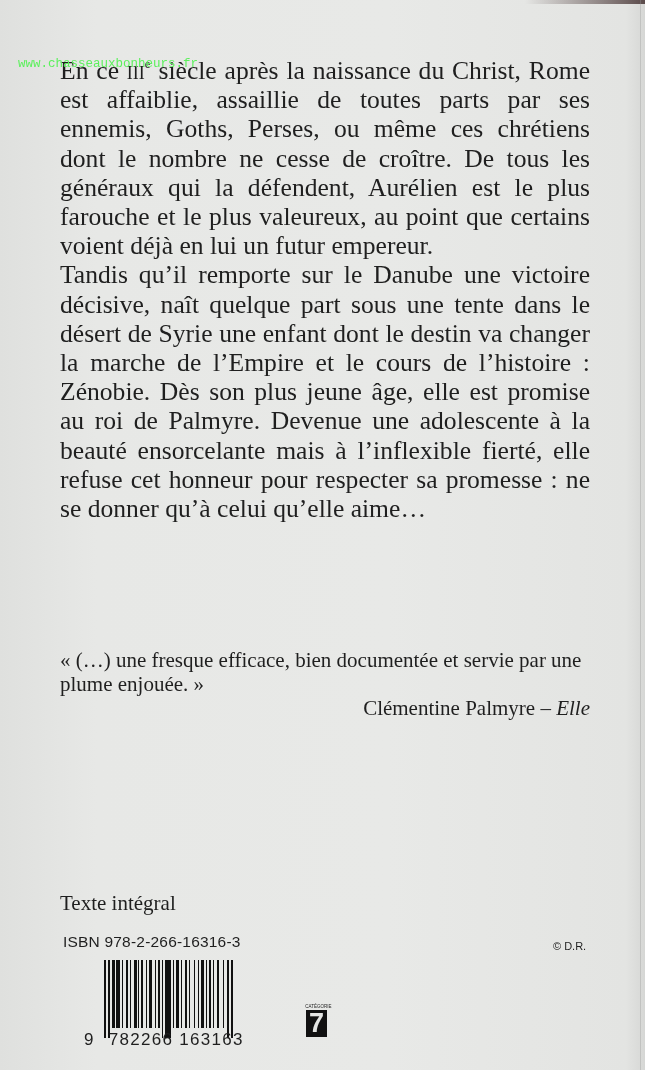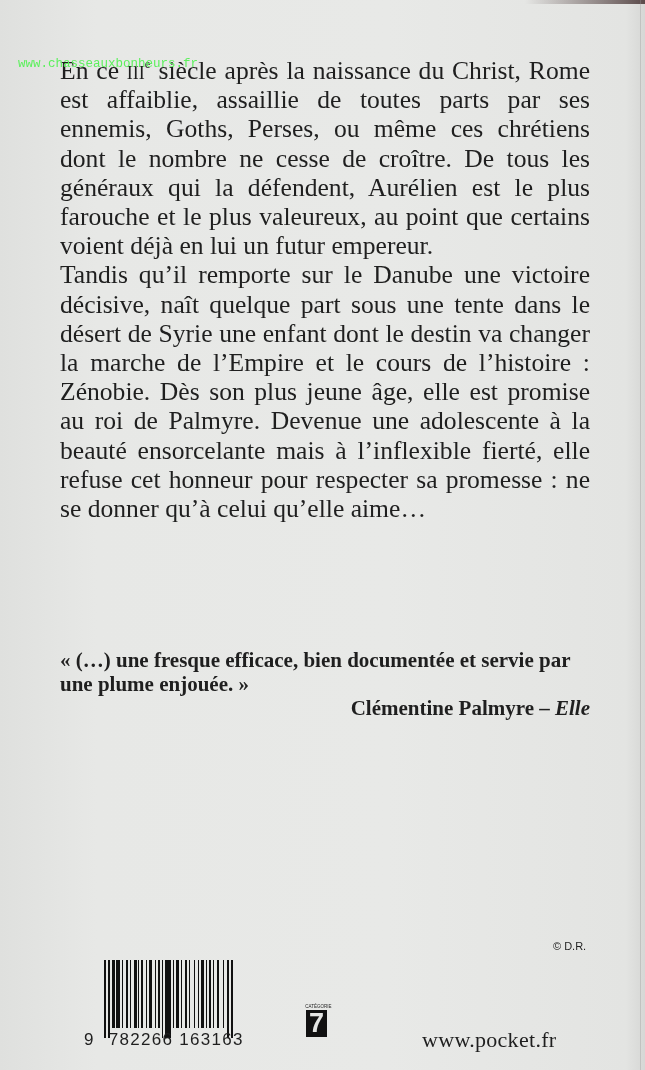--- a/index.html
+++ b/index.html
@@ -61,21 +61,20 @@
     .smallcaps {
       font-variant: small-caps;
       text-transform: lowercase;
     }
     .quote {
       position: absolute;
       left: 60px; top: 648px;
       width: 530px;
       font-size: 21px;
       line-height: 24px;
-      font-weight: bold;
     }
     .quote p { margin: 0; }
     .quote .attribution {
       text-align: right;
       font-size: 21px;
       margin-top: 0px;
     }
     .also {
       position: absolute;
       left: 60px; top: 750px;
@@ -178,21 +177,23 @@
     <p><span>En ce </span><span class="smallcaps">III</span><span class="sup">e</span><span> siècle après la naissance du Christ, Rome est affaiblie, assaillie de toutes parts par ses ennemis, Goths, Perses, ou même ces chrétiens dont le nombre ne cesse de croître. De tous les généraux qui la défendent, Aurélien est le plus farouche et le plus valeu­reux, au point que certains voient déjà en lui un futur empereur.</span></p>
     <p>Tandis qu’il remporte sur le Danube une vic­toire décisive, naît quelque part sous une tente dans le désert de Syrie une enfant dont le des­tin va changer la marche de l’Empire et le cours de l’histoire : Zénobie. Dès son plus jeune âge, elle est promise au roi de Palmyre. Devenue une adolescente à la beauté ensorcelante mais à l’inflexible fierté, elle refuse cet honneur pour respecter sa promesse : ne se donner qu’à celui qu’elle aime…</p>
   </div>
 
   <div class="quote">
     <p>« (…) une fresque efficace, bien documentée et servie par une plume enjouée. »</p>
     <p class="attribution"><span>Clémentine Palmyre – </span><em>Elle</em></p>
   </div>
 
 
-
+  <div class="integral">Texte intégral</div>
+
+  <div class="isbn">ISBN 978-2-266-16316-3</div>
   <div class="dr">© D.R.</div>
 
   <div class="barcode">
     <div class="barcode-bars">
       <span class="guard" style="width:2px;margin-right:2px"></span>
       <span class="guard" style="width:2px;margin-right:2px"></span>
       <span style="width:3px;margin-right:1px"></span>
       <span style="width:4px;margin-right:2px"></span>
       <span style="width:1px;margin-right:3px"></span>
       <span style="width:2px;margin-right:2px"></span>
@@ -223,14 +224,13 @@
       <span class="guard" style="width:2px"></span>
     </div>
     <div class="barcode-digits"><span class="first">9</span><span class="mid">782266</span><span>163163</span></div>
   </div>
 
   <div class="category">
     <span class="cat-label">CATÉGORIE</span>
     <span class="cat-box">7</span>
   </div>
 
-  <div class="website">www.pocket.fr</div>
 </div>
 
 </body></html>

